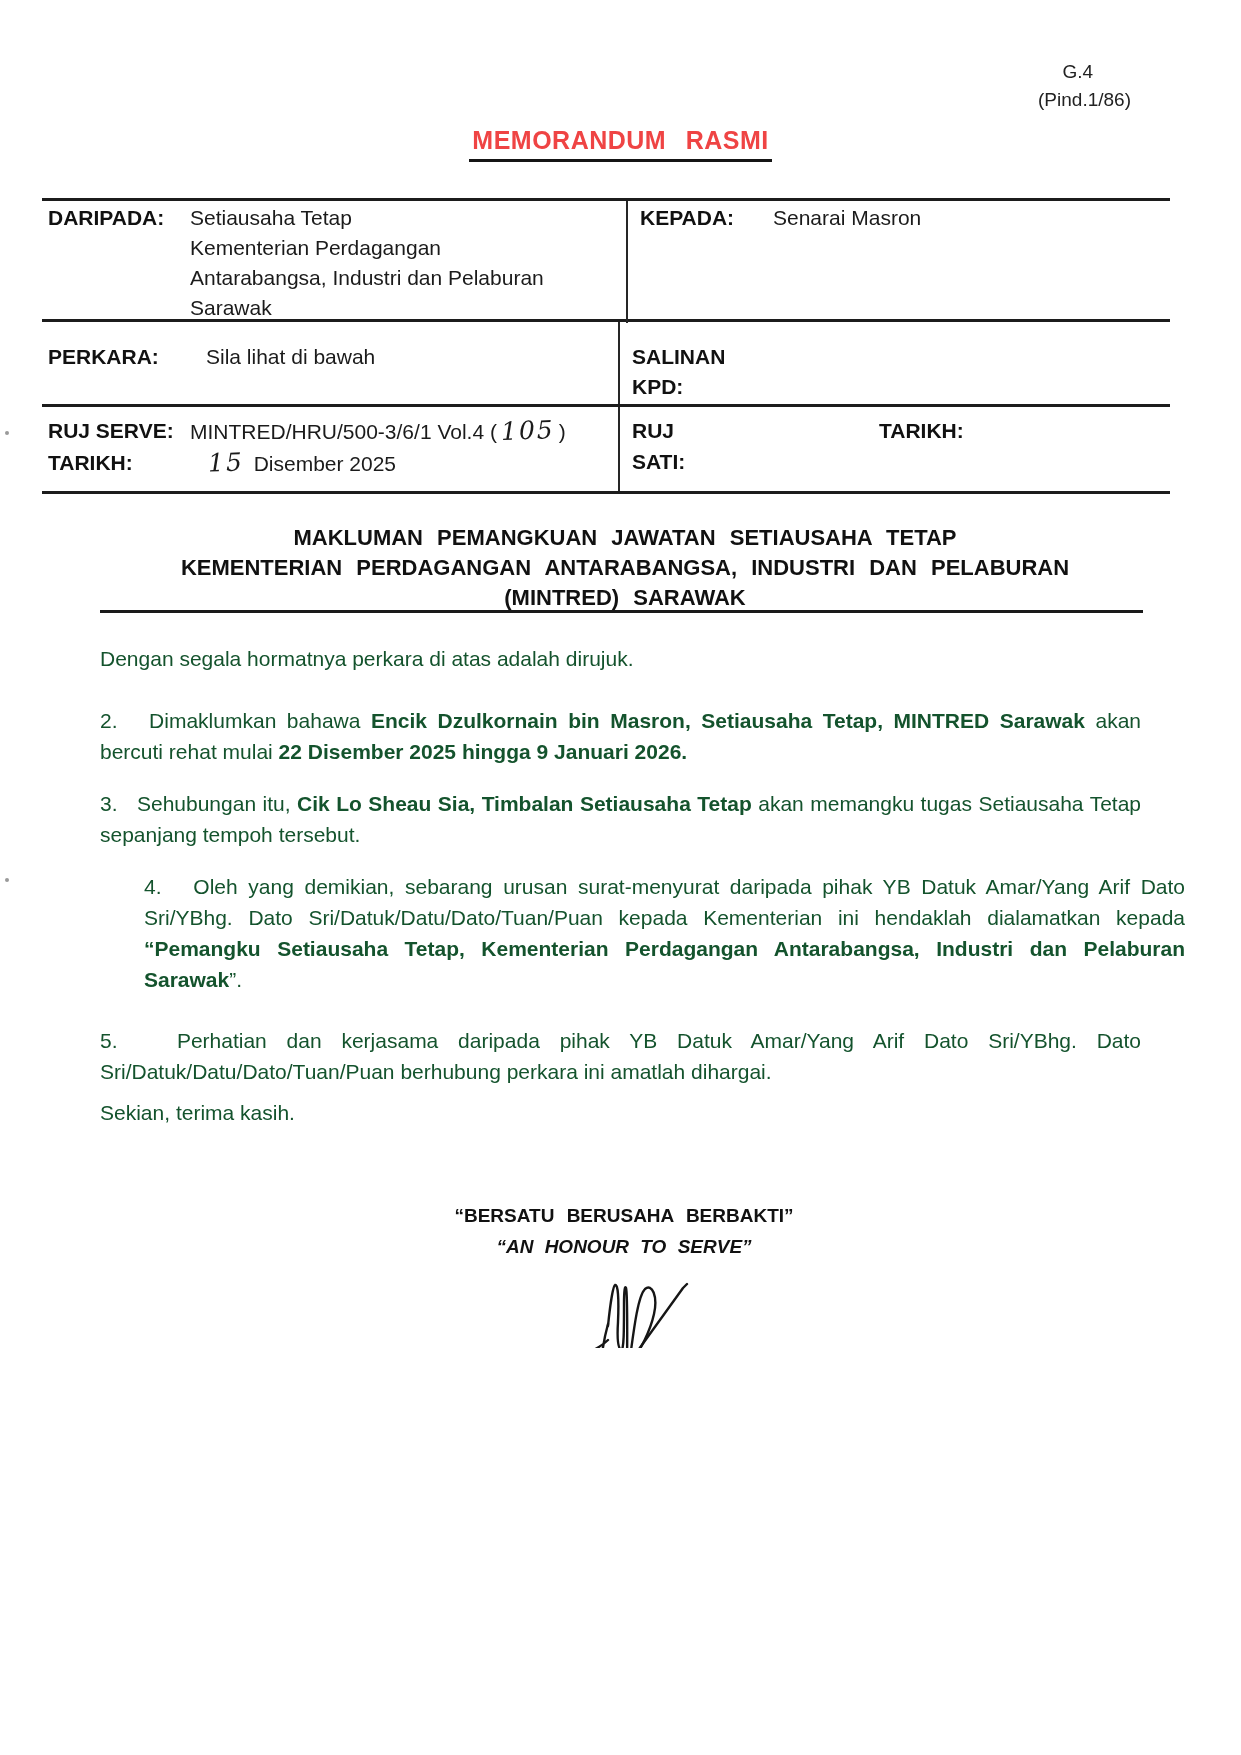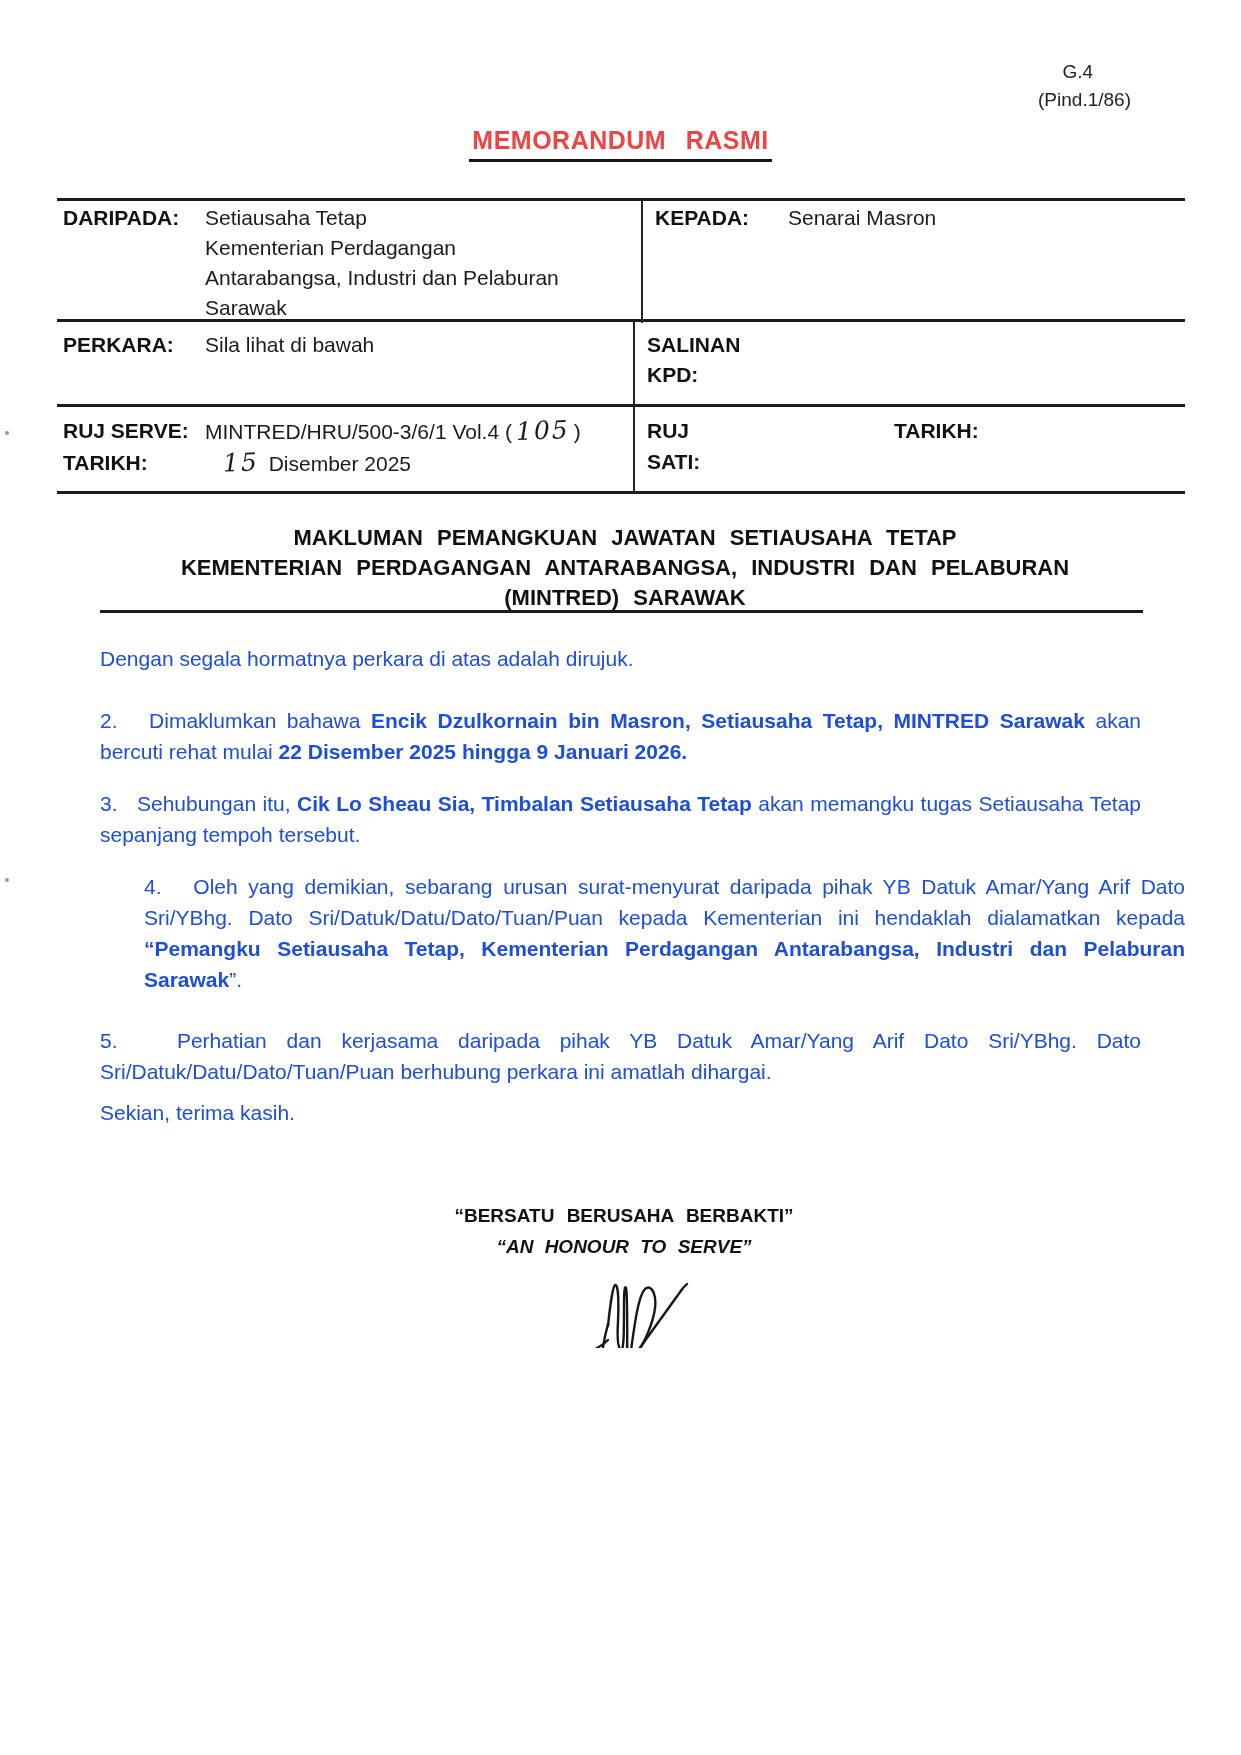--- a/index.html
+++ b/index.html
@@ -12,47 +12,47 @@
   .form-code{position:absolute;top:58px;right:110px;text-align:right;
              font-size:19px;line-height:28px;color:#222;}
   .form-code .g4{margin-right:38px;}
 
   
   .title-wrap{position:absolute;top:126px;left:0;width:1241px;text-align:center;}
   .title-wrap span{display:inline-block;font-size:25px;font-weight:bold;letter-spacing:.5px;
                    word-spacing:12px;color:#ef4444;border-bottom:3.5px solid #151515;padding:0 3px 4px 3px;}
 
   
-  .memo-table{position:absolute;left:57px;top:198px;width:1128px;
+  .memo-table{position:absolute;left:42px;top:198px;width:1128px;
               border-top:3px solid #1c1c1c;border-bottom:3px solid #1c1c1c;}
   .mrow{display:grid;grid-template-columns:576px 552px;}
   .mrow + .mrow{border-top:3px solid #1c1c1c;}
   .r1{height:118px;} .r2{height:82px;} .r3{height:84px;}
   .cell{font-size:21px;line-height:30px;box-sizing:border-box;}
   .cell.cl{display:grid;grid-template-columns:142px 1fr;align-content:start;padding:2px 4px 0 6px;}
   .cell.cr{border-left:2px solid #262626;padding:2px 0 0 12px;}
   .cr.grid2{display:grid;grid-template-columns:133px 1fr;align-content:start;margin-left:8px;}
   .lbl{font-weight:bold;color:#111;}
-  .r2 .cell{padding-top:8px;}
+  .r2 .cell{padding-top:20px;gap:16px;}
   .r3 .cell{line-height:31px;padding-top:8px;}
   .r3 .cell.cl{padding-top:8px;}
   .r3 .cr{position:relative;}
   .tarikh-tuan{position:absolute;left:259px;top:8px;}
   .hand{font-family:"DejaVu Serif",serif;font-style:italic;font-size:25px;
         letter-spacing:2px;display:inline-block;transform:rotate(-2deg);margin:0 4px;}
   .date-val{padding-left:14px;}
 
   
   .subject{position:absolute;top:523px;left:0;width:1250px;text-align:center;
            font-size:22px;font-weight:bold;line-height:30px;word-spacing:8px;color:#111;}
   .subject-rule{position:absolute;left:100px;top:610px;width:1043px;height:3px;background:#1a1a1a;}
 
   
   .para{position:absolute;left:100px;width:1041px;font-size:21px;line-height:31px;
-        text-align:justify;color:#1d4ed8;}
+        text-align:justify;color:#14532d;}
   .para.noj{text-align:left;}
   .p1{top:643px;} .p2{top:705px;} .p3{top:788px;} .p4{top:871px;margin-left:44px;} .p5{top:1025px;}
   .closing{top:1097px;}
 
   
   .motto{position:absolute;left:0;top:1200px;width:1248px;text-align:center;color:#111;}
   .motto .m1{font-size:19px;font-weight:bold;word-spacing:7px;line-height:31px;}
   .motto .m2{font-size:19px;font-weight:bold;font-style:italic;word-spacing:6px;line-height:31px;}
 
   

